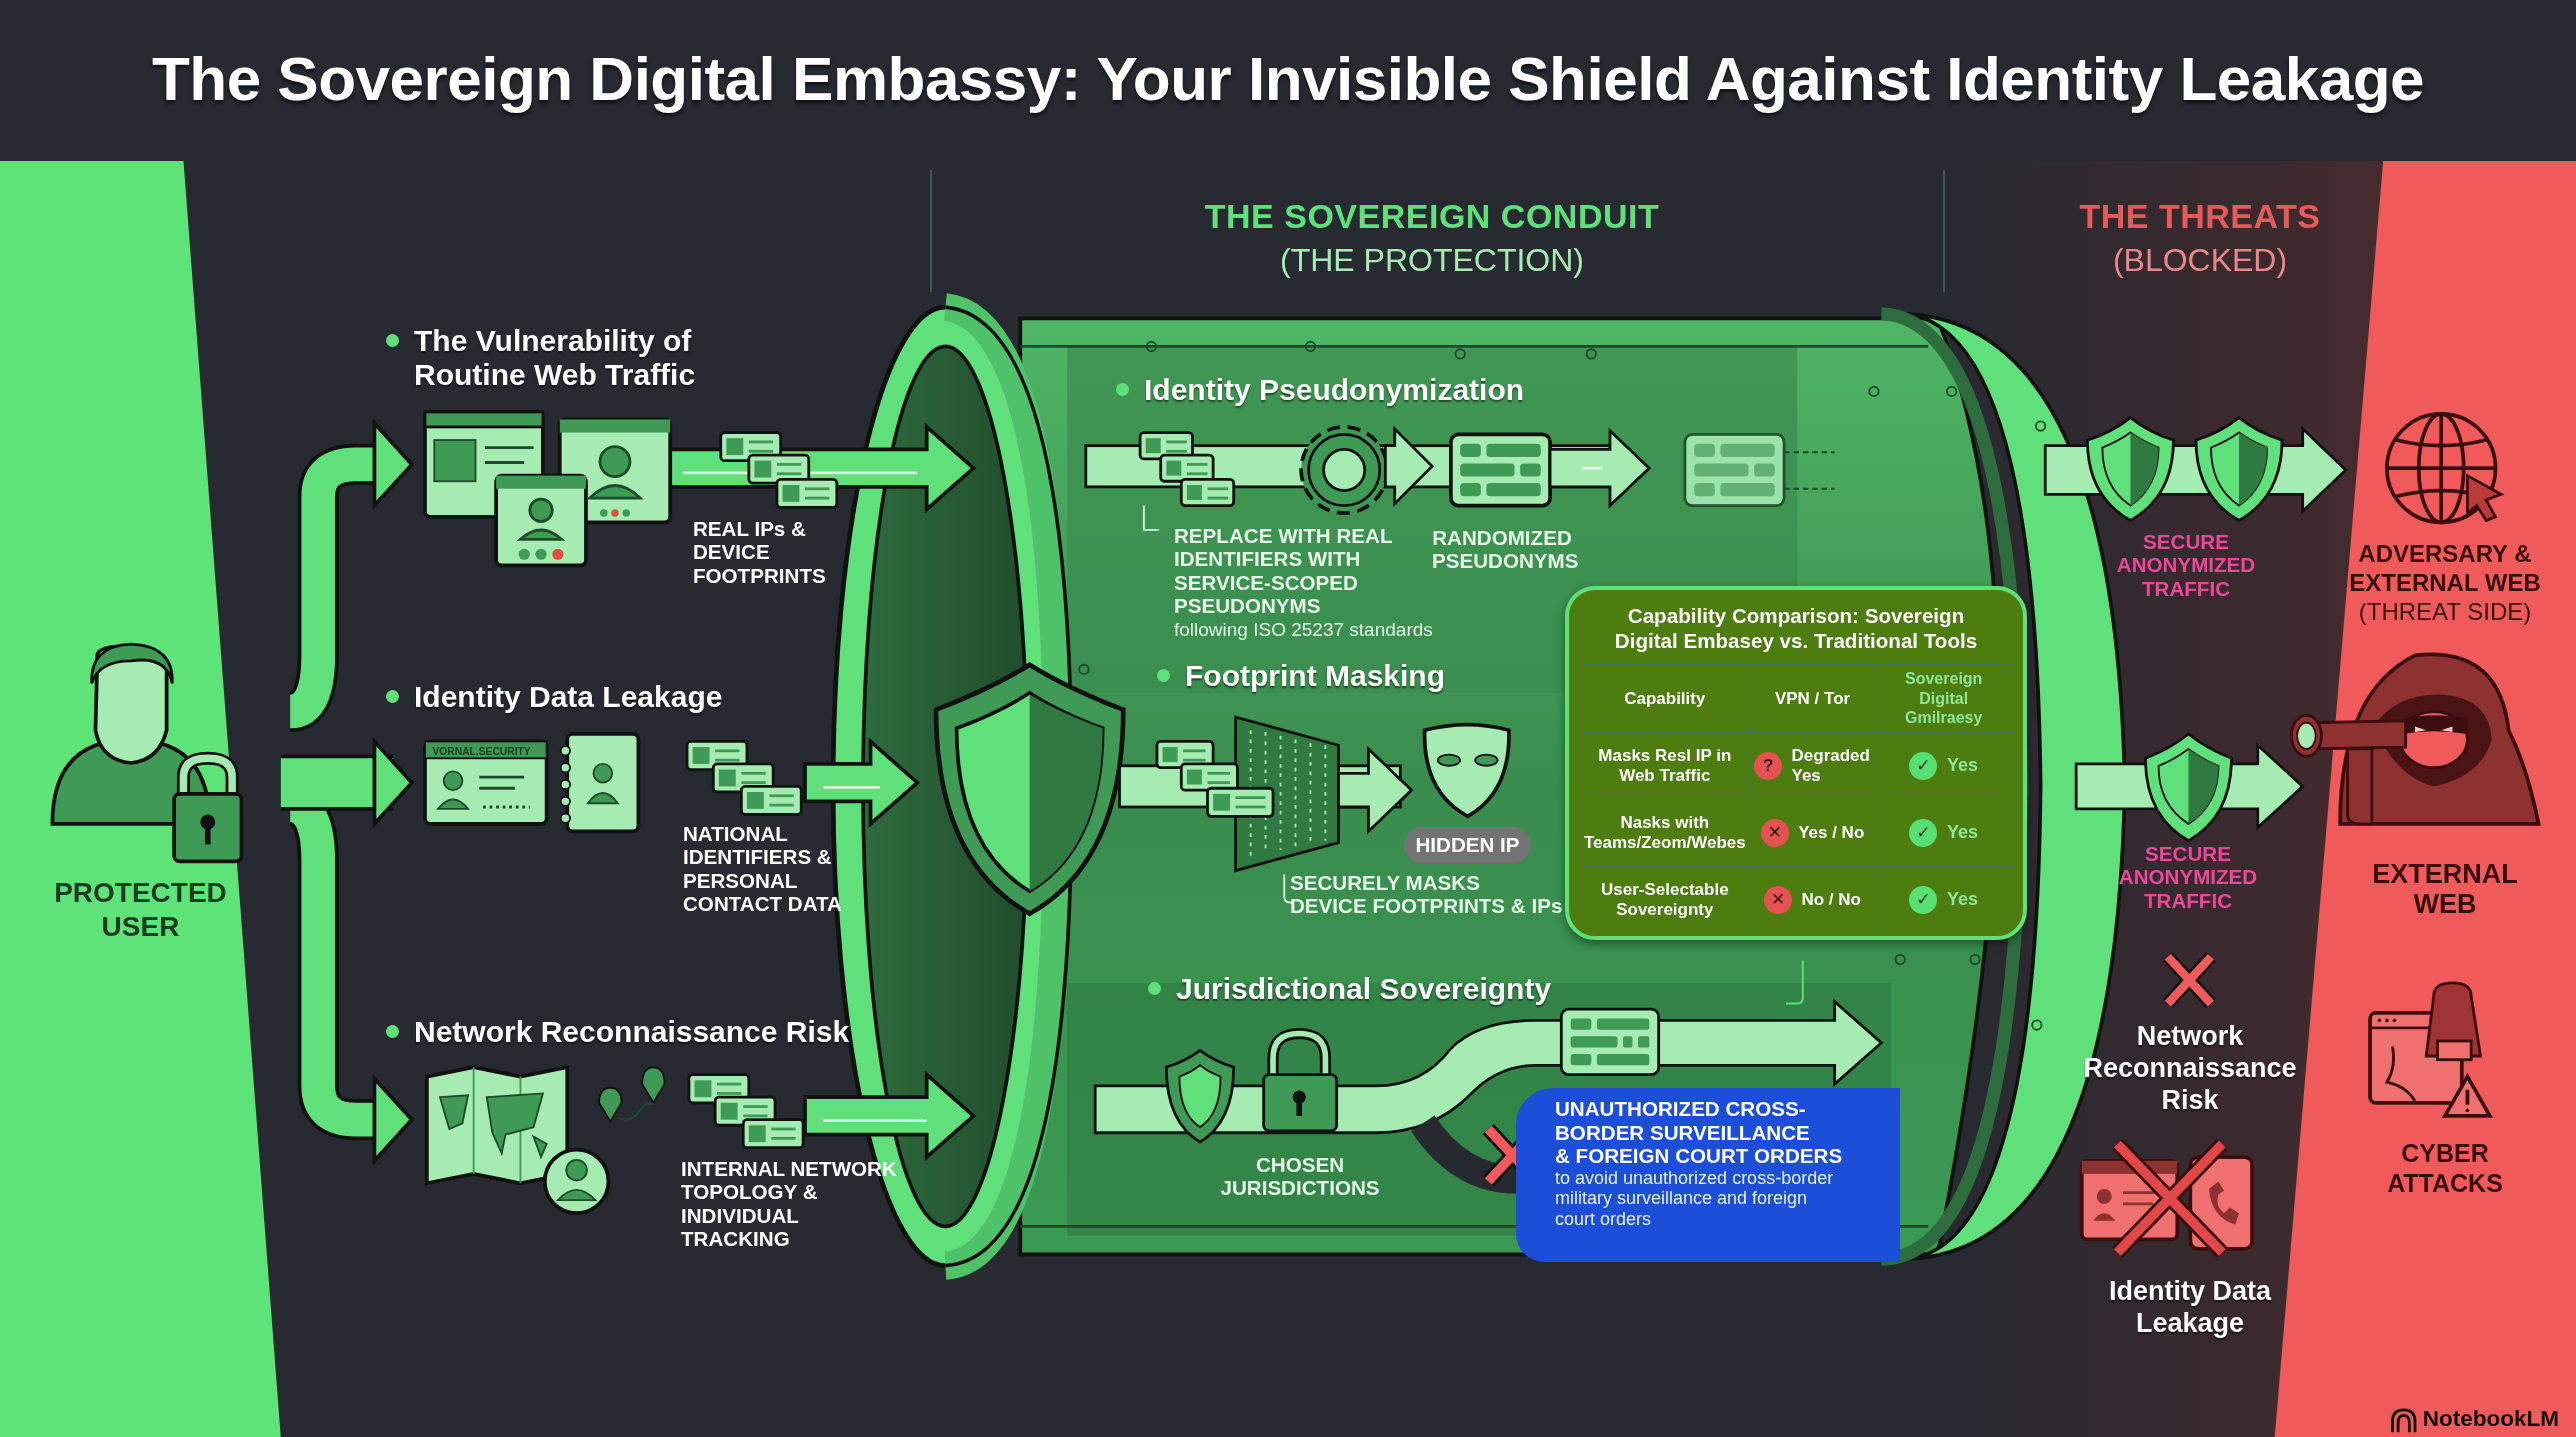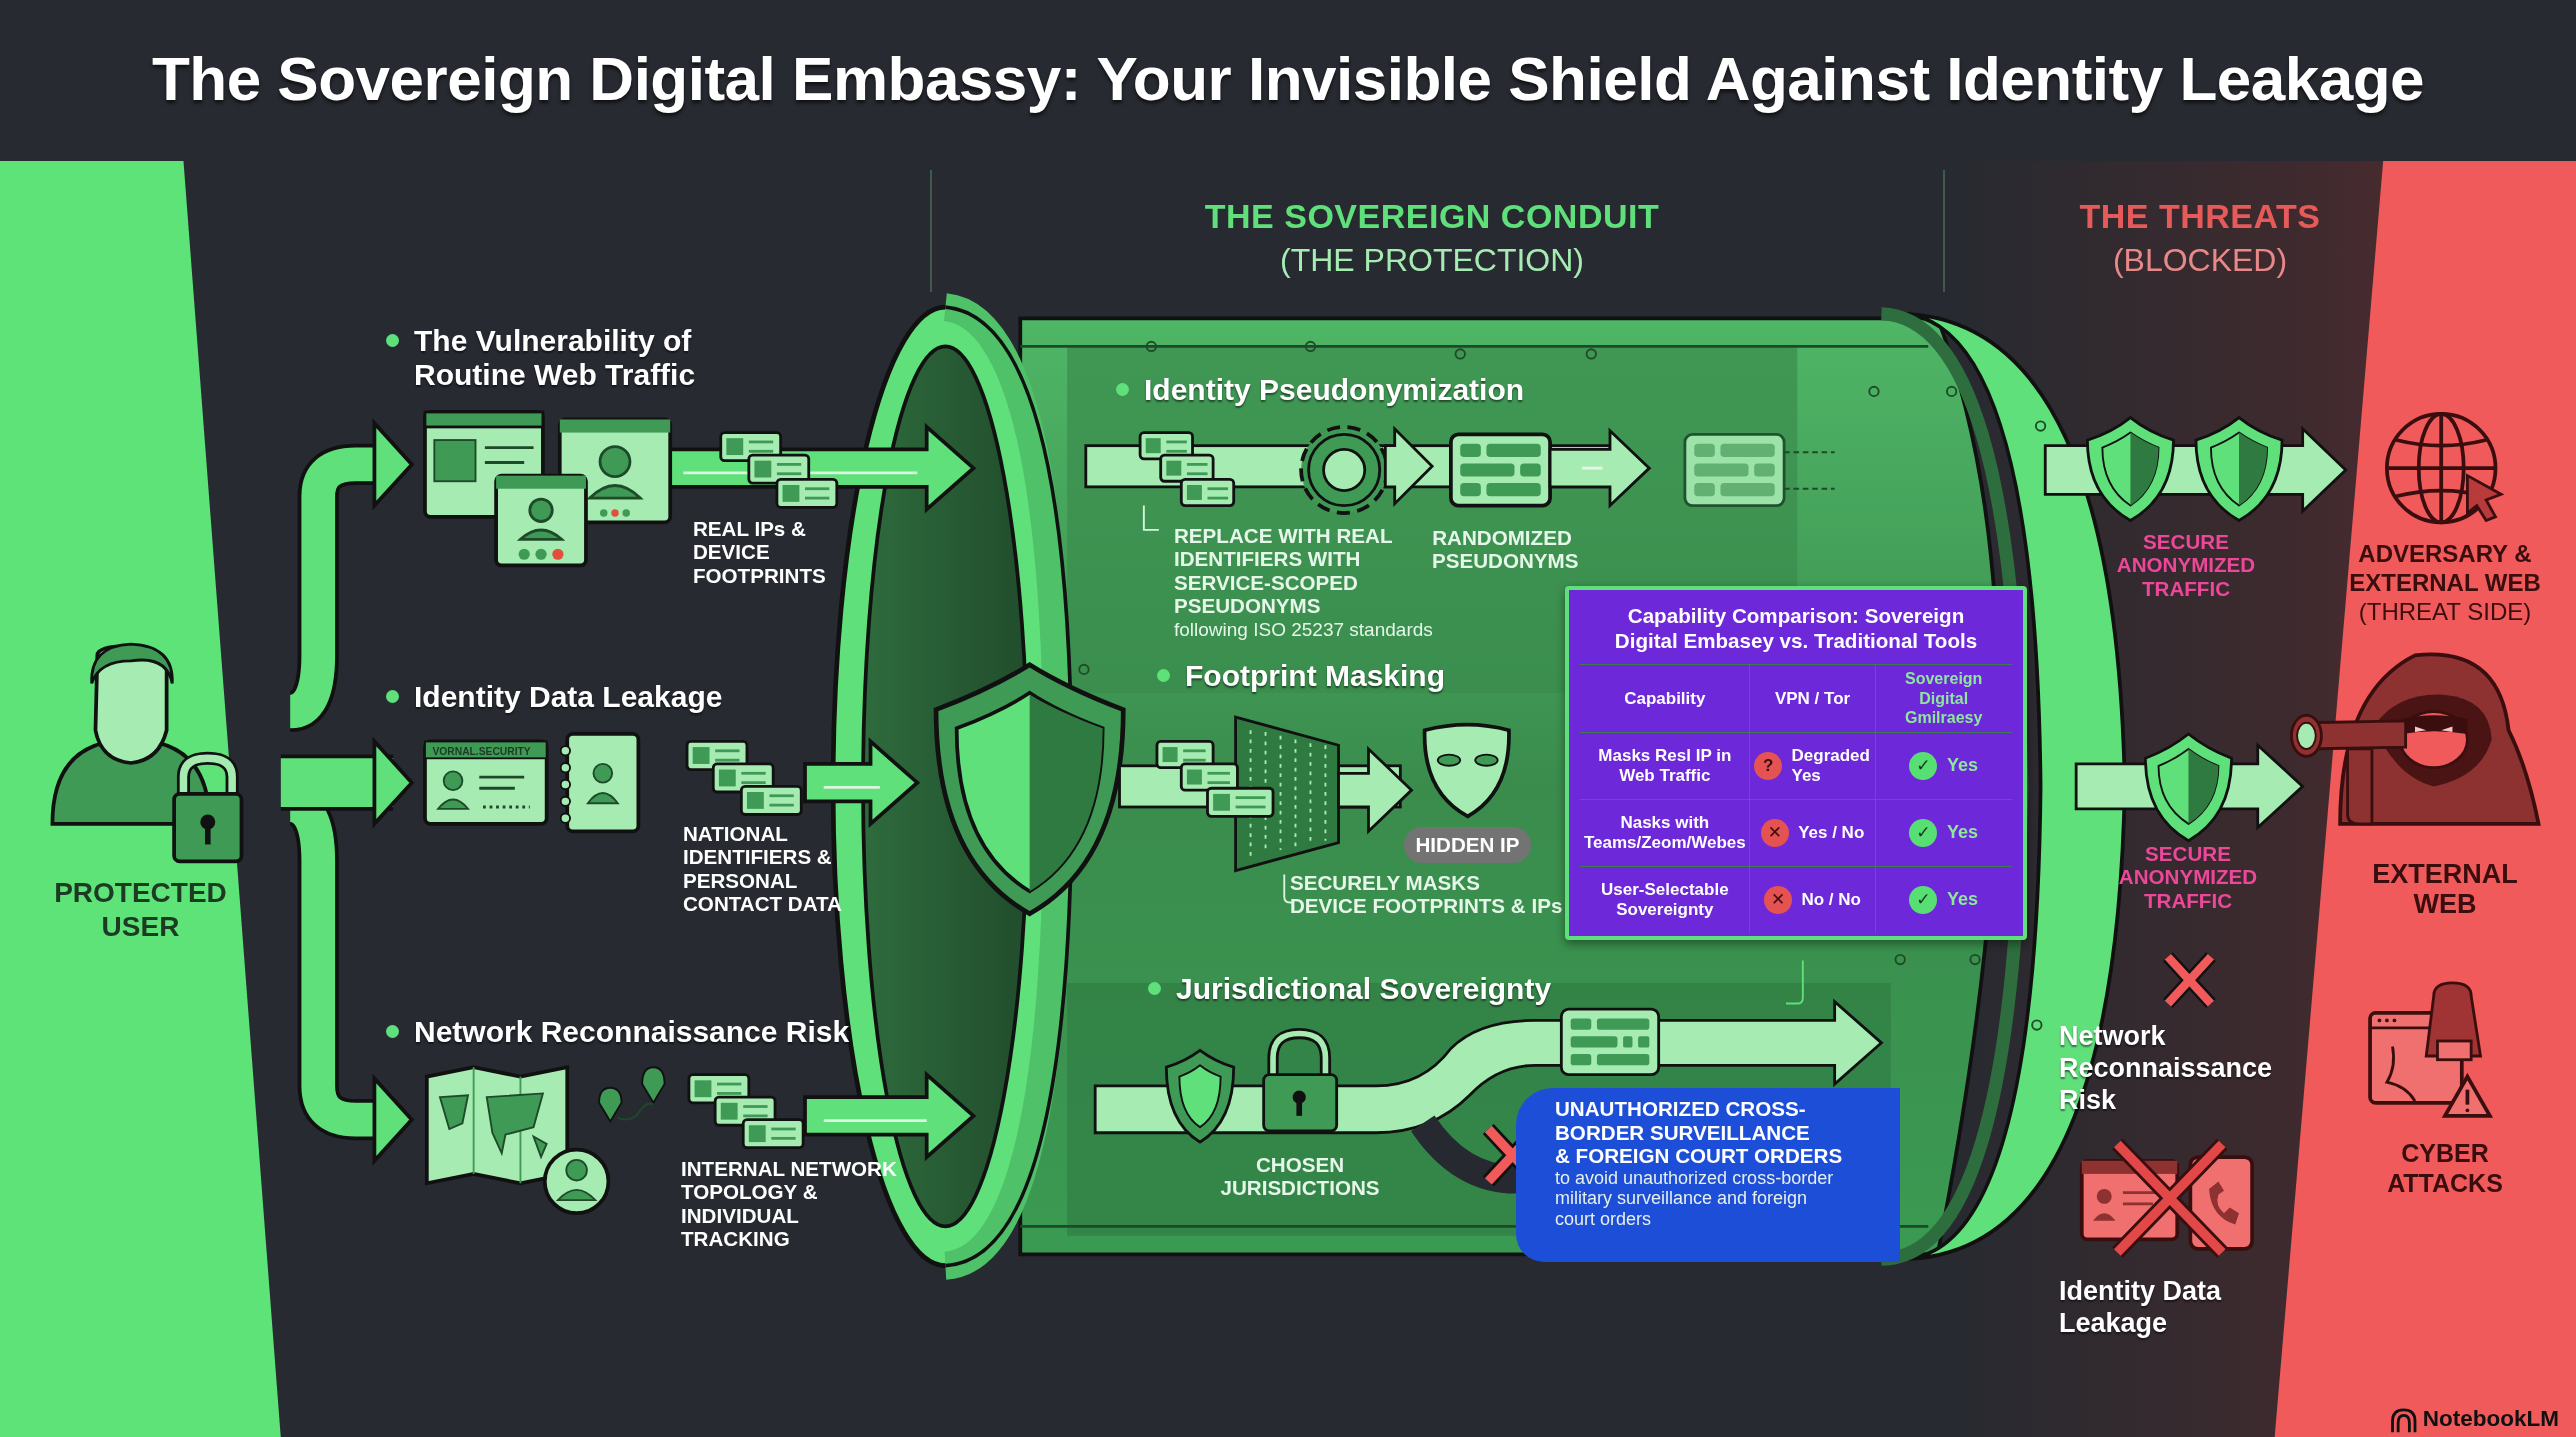--- a/index.html
+++ b/index.html
@@ -44,31 +44,31 @@
   .small-note { font-weight: normal; font-size: 19px; color: #e6f7e9; }
 
   .user-label {
     position: absolute; font-size: 28px; font-weight: bold; color: #1d3a23; text-align: center; line-height: 34px;
   }
   .threat-label-dark {
     position: absolute; font-size: 27px; font-weight: bold; color: #3a0e0e; text-align: center; line-height: 30px;
   }
   .threat-label-dark .sub { font-weight: normal; }
   .threat-label-white {
-    position: absolute; font-size: 27px; font-weight: bold; color: #ffffff; line-height: 32px;
+    position: absolute; font-size: 27px; font-weight: bold; color: #ffffff; text-align: center; line-height: 32px;
     text-shadow: 0 1.9px 1.9px rgba(0,0,0,0.5);
   }
   .secure-label {
     position: absolute; font-size: 20.6px; font-weight: bold; color: #ec4899; text-align: center; line-height: 23.4px;
   }
 
   
   .cmp {
     position: absolute; left: 1565px; top: 586px; width: 462px; height: 354px;
-    background: #6d28d9; border: 4.7px solid #5fe07a; border-radius: 4px;
+    background: #4d7c0f; border: 4.7px solid #5fe07a; border-radius: 30px;
     padding: 13px 11.2px 9.4px 11.2px;
     box-shadow: 0 3.7px 9.4px rgba(0,0,0,0.4);
   }
   .cmp-title { text-align: center; color: #ffffff; font-size: 20.6px; font-weight: bold; line-height: 25px; }
   .cmp table { width: 100%; border-collapse: collapse; margin-top: 11.2px; }
   .cmp th, .cmp td {
     border-top: 1.9px solid #3d7a4d; border-left: 1.9px solid #3d7a4d; text-align: center;
     font-size: 17px; font-weight: bold; color: #ffffff; padding: 3.7px 3.7px; line-height: 19.7px;
   }
   .cmp tr > *:first-child { border-left: none; }

